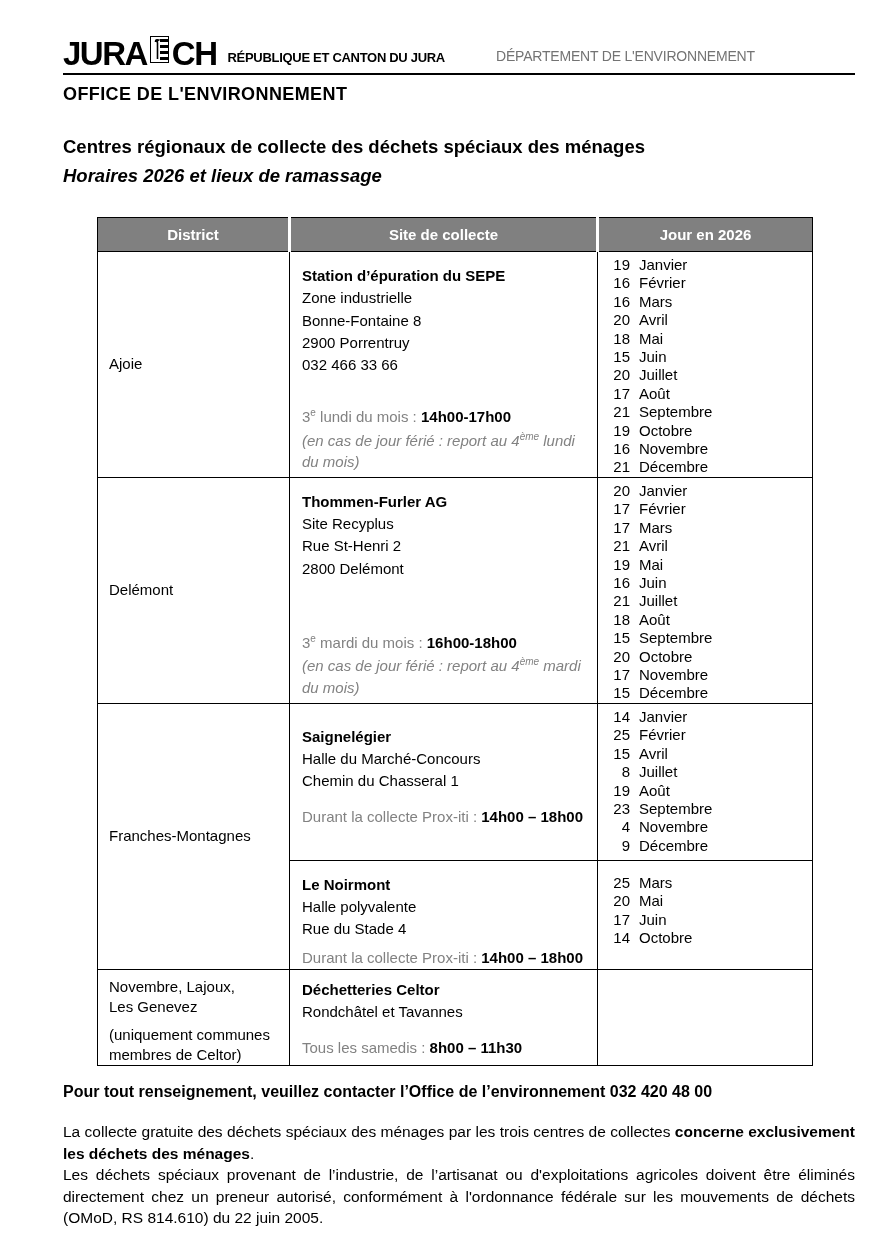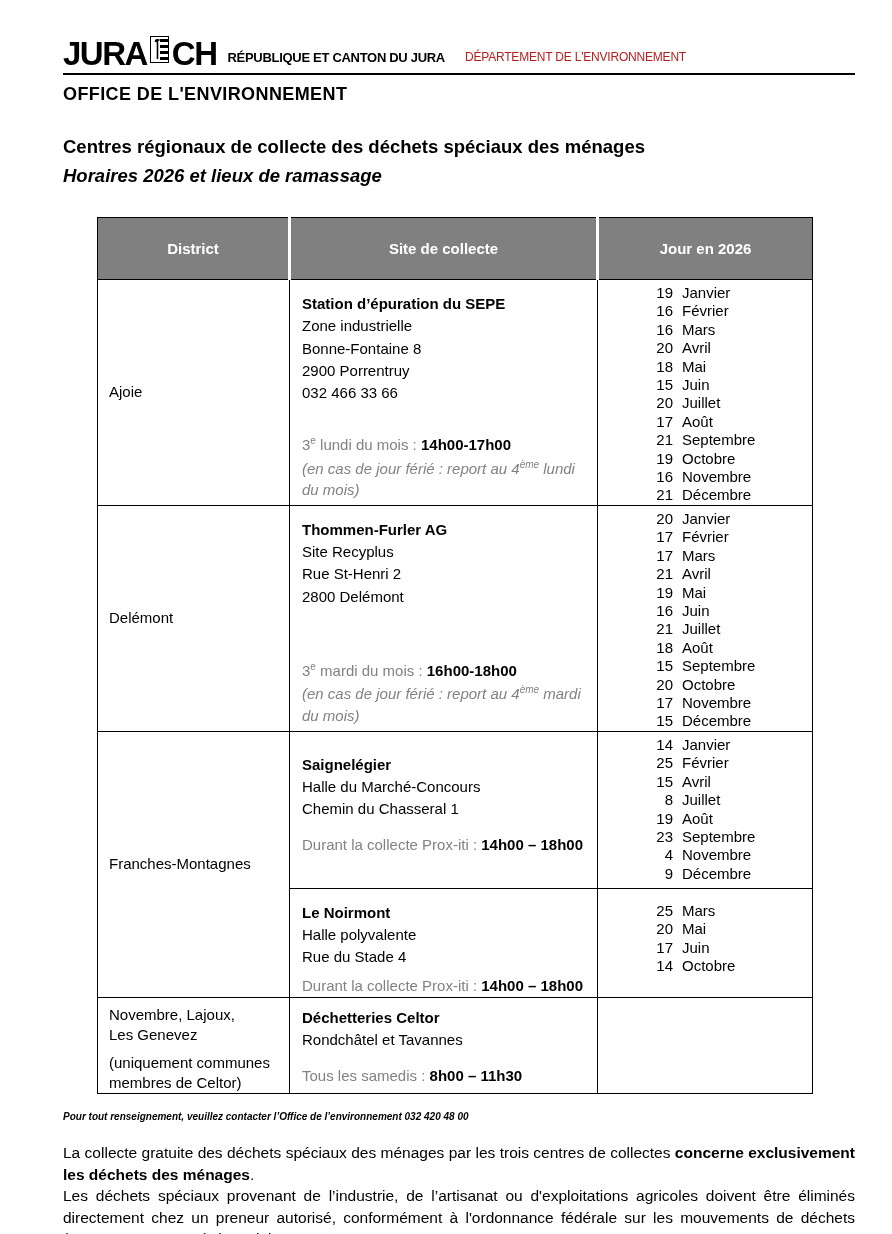--- a/index.html
+++ b/index.html
@@ -9,55 +9,55 @@
     font-family:"Liberation Sans", sans-serif; color:#000;
   }
   .page { padding:30px 37px 0 63px; position:relative; }
 
   
   .header-top { display:flex; align-items:flex-end; position:relative; height:38px; }
   .logo { display:flex; align-items:flex-end;text-align:center; }
   .logo-word { font-size:33px; font-weight:bold; letter-spacing:-1.5px; line-height:0.85; }
   .crest { margin:0 3px 1px 3px; }
   .canton-label { font-size:13px; font-weight:bold; letter-spacing:-0.3px; margin-left:11px; margin-bottom:3px; white-space:nowrap; }
-  .dept-label { position:absolute; left:402px; bottom:4px; font-size:12px; letter-spacing:-0.2px; color:#b91c1c; white-space:nowrap; }
+  .dept-label { position:absolute; left:433px; bottom:4px; font-size:14px; letter-spacing:-0.2px; color:#737373; white-space:nowrap; }
   .header-rule { border-top:2px solid #000; margin-top:5px; }
   .office-label { margin-top:9px; font-size:18px; font-weight:bold; letter-spacing:0.4px; white-space:nowrap; }
 
   
   .doc-title { margin-top:27px; font-size:18.5px; font-weight:bold; line-height:29px; }
   .doc-subtitle { font-size:18.5px; font-weight:bold; font-style:italic; line-height:29px; }
   .intro-line { margin-top:19px; font-size:15px; }
 
   
   table.schedule { border-collapse:collapse; table-layout:fixed; width:715px; margin:27px 0 0 34px; border:1.5px solid #000; }
-  th { background:#808080; color:#fff; font-size:15px; font-weight:bold; height:62px; text-align:center; border-bottom:1.3px solid #000; }
+  th { background:#808080; color:#fff; font-size:15px; font-weight:bold; height:34px; text-align:center; border-bottom:1.3px solid #000; }
   th + th { border-left:3px solid #fff; }
   td { border:1.3px solid #000; vertical-align:top; font-size:15px; }
   .district-cell { vertical-align:middle; padding-left:11px; line-height:20px; }
   .district-cell.top { vertical-align:top; padding-top:7px; }
   .district-note { margin-top:8px; }
   .site-cell { padding:13px 8px 0 12px; line-height:22.3px; }
   .site-cell.pt-lg { padding-top:22px; }
   .site-name { font-weight:bold; }
   .sched { margin-top:30px; white-space:nowrap; }
   .sched.sm { margin-top:13px; }
   .sched.xs { margin-top:6px; }
   .gray { color:#828282; }
   .time { font-weight:bold; color:#000; }
   .note { font-style:italic; color:#828282; line-height:21.5px; margin-top:1px; padding-right:2px; }
   sup { font-size:10px; line-height:0; }
   .dates-cell { padding:4px 4px 0 10px; line-height:18.4px; }
   .dates-cell.pt-md { padding-top:13px; }
   .date-line { display:flex; }
-  .date-day { width:22px; text-align:right; flex:none;margin-left:43px; }
+  .date-day { width:22px; text-align:right; flex:none; }
   .date-month { margin-left:9px; }
 
   
-  .contact-line { margin-top:17px; font-size:10px; font-weight:bold; font-style:italic; }
+  .contact-line { margin-top:17px; font-size:16px; font-weight:bold; }
   .para { margin-top:20px; font-size:15.5px; line-height:21.5px; text-align:justify; }
   .para + .para { margin-top:0; }
   .cut-marks { position:absolute; left:768px; top:1227px; width:30px; height:7px; overflow:hidden; }
 </style>
 </head>
 <body>
 
 <div class="page">
 
   <div class="header-top">

